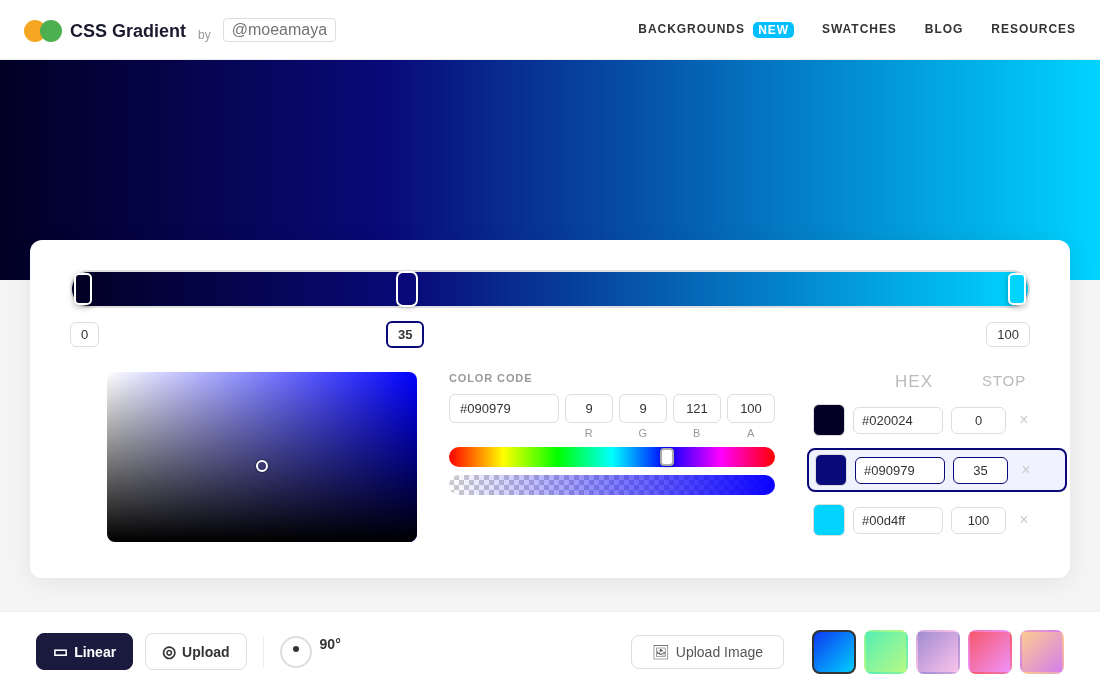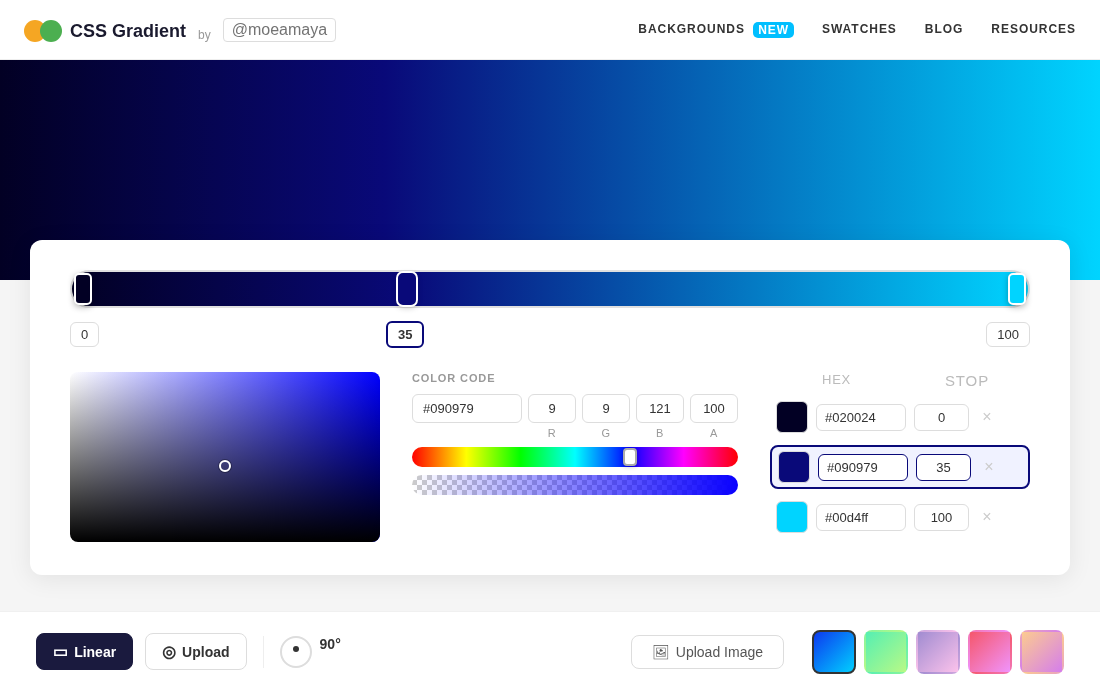--- a/index.html
+++ b/index.html
@@ -68,21 +68,21 @@
       font-size: 13px; color: #333;
       border: 1px solid #ddd; border-radius: 6px;
       padding: 4px 10px; background: white;
       position: absolute;
     }
     .stop-label-0 { left: 0; }
     .stop-label-35 { left: calc(35% - 20px); border: 2px solid #090979; font-weight: 600; }
     .stop-label-100 { right: 0; }
 
     
-    .bottom-section { display: flex; gap: 32px; margin-top: 10px; }
+    .bottom-section { display: flex; gap: 32px; margin-top: 10px; margin-left: 37px; }
 
     
     .color-picker-box {
       width: 310px; height: 170px;
       border-radius: 8px; flex-shrink: 0;
       position: relative; overflow: hidden;
       background: linear-gradient(to right, white, #0000ff);
     }
     .color-picker-dark {
       position: absolute; inset: 0;
@@ -129,21 +129,21 @@
     .alpha-bar {
       height: 20px; border-radius: 10px;
       background: linear-gradient(to right, transparent, #0900ff),
                   repeating-conic-gradient(#ccc 0% 25%, white 0% 50%) 0 0 / 10px 10px;
       position: relative;
     }
 
     
     .color-stops-section { width: 260px; flex-shrink: 0; }
     .stops-header { display: flex; gap: 0; margin-bottom: 8px; justify-content: flex-end; }
-    .stops-header-hex { font-size: 13px; color: #bbb; letter-spacing: 0.06em; text-transform: uppercase; width: 110px; }
+    .stops-header-hex { font-size: 17px; color: #bbb; letter-spacing: 0.06em; text-transform: uppercase; width: 110px; text-align: center; }
     .stops-header-stop { font-size: 15px; color: #bbb; letter-spacing: 0.06em; text-transform: uppercase; width: 70px; text-align: center; }
 
     .stop-row {
       display: flex; align-items: center; gap: 8px;
       margin-bottom: 8px; padding: 4px 6px;
       border-radius: 8px;
     }
     .stop-row.active { background: #f0f2ff; border: 2px solid #090979; }
     .stop-color-swatch {
       width: 32px; height: 32px; border-radius: 6px;

